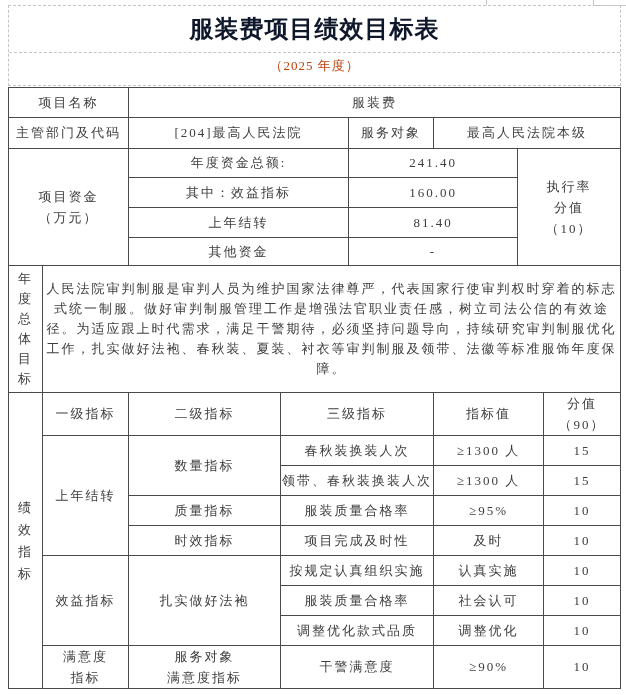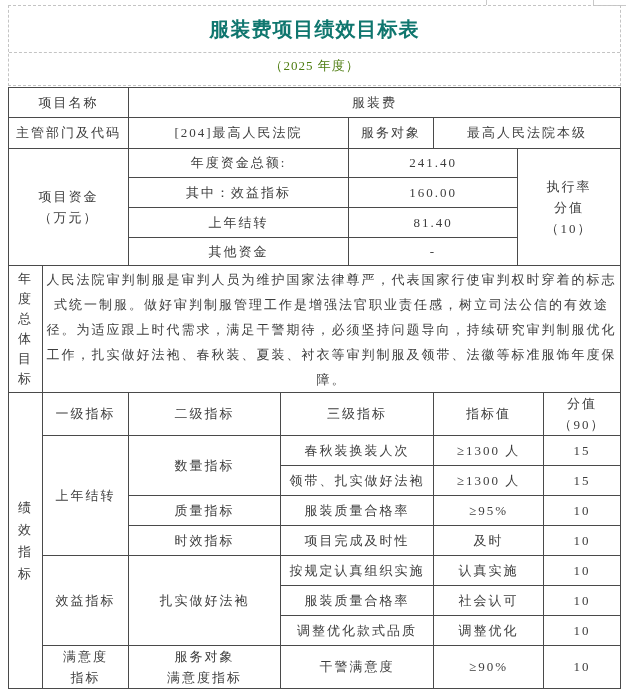--- a/index.html
+++ b/index.html
@@ -20,26 +20,26 @@
 
   
   .title-block {
     position: absolute; left: 8px; top: 5px; width: 613px;
     border: 1px dashed #c4c4c4;
   }
   .title-row {
     height: 47px;
     border-bottom: 1px dashed #c4c4c4;
     display: flex; align-items: center; justify-content: center;
-    font-size: 20px; font-weight: 700; letter-spacing: 1px; color: #0f766e;
+    font-size: 24px; font-weight: 700; letter-spacing: 1px; color: #0f172a;
   }
   .subtitle-row {
     height: 32px;
     display: flex; align-items: center; justify-content: center;
-    font-size: 13px; letter-spacing: 1px; color: #4d7c0f;
+    font-size: 13px; letter-spacing: 1px; color: #c2410c;
     padding-bottom: 6px;
   }
 
   
   table.main {
     position: absolute; left: 8px; top: 87px;
     width: 613px; border-collapse: collapse; table-layout: fixed;
   }
   table.main td, table.main th {
     border: 1px solid #4a4a4a;
@@ -55,21 +55,21 @@
   .alame-left  { text-align: left;  padding-left: 14px; letter-spacing: 2px; margin-left: 40px; }
   .sub-right   { text-align: right; padding-right: 37px; letter-spacing: 2px; }
   .num-right   { text-align: right; padding-right: 8px; letter-spacing: 0.5px; }
   .l3-left     { text-align: left;  padding-left: 9px; letter-spacing: 2px; }
   .preline     { white-space: pre-line; line-height: 21px; }
   .vert        { white-space: pre-line; line-height: 20px; letter-spacing: 0; }
   .vert-wide   { white-space: pre-line; line-height: 22px; letter-spacing: 0; }
   .goal-text {
     text-align: justify; vertical-align: middle;
     padding: 8px 13px 8px 13px;
-    line-height: 25px; letter-spacing: 0.6px;
+    line-height: 20px; letter-spacing: 0.6px;
     font-size: 15px;
   }
 </style>
 </head>
 <body>
 
 <div class="doc">
 
   <div class="frag-v1"></div>
   <div class="frag-corner"></div>
@@ -150,21 +150,21 @@
     </tr>
 
     <tr style="height:30px">
       <td rowspan="4">上年结转</td>
       <td rowspan="2">数量指标</td>
       <td colspan="2" class="l3-left">春秋装换装人次</td>
       <td colspan="2">≥1300 人</td>
       <td>15</td>
     </tr>
     <tr style="height:30px">
-      <td colspan="2" class="l3-left">领带、扎实做好法袍</td>
+      <td colspan="2" class="l3-left">领带、春秋装换装人次</td>
       <td colspan="2">≥1300 人</td>
       <td>15</td>
     </tr>
     <tr style="height:30px">
       <td>质量指标</td>
       <td colspan="2" class="l3-left">服装质量合格率</td>
       <td colspan="2">≥95%</td>
       <td>10</td>
     </tr>
     <tr style="height:30px">

